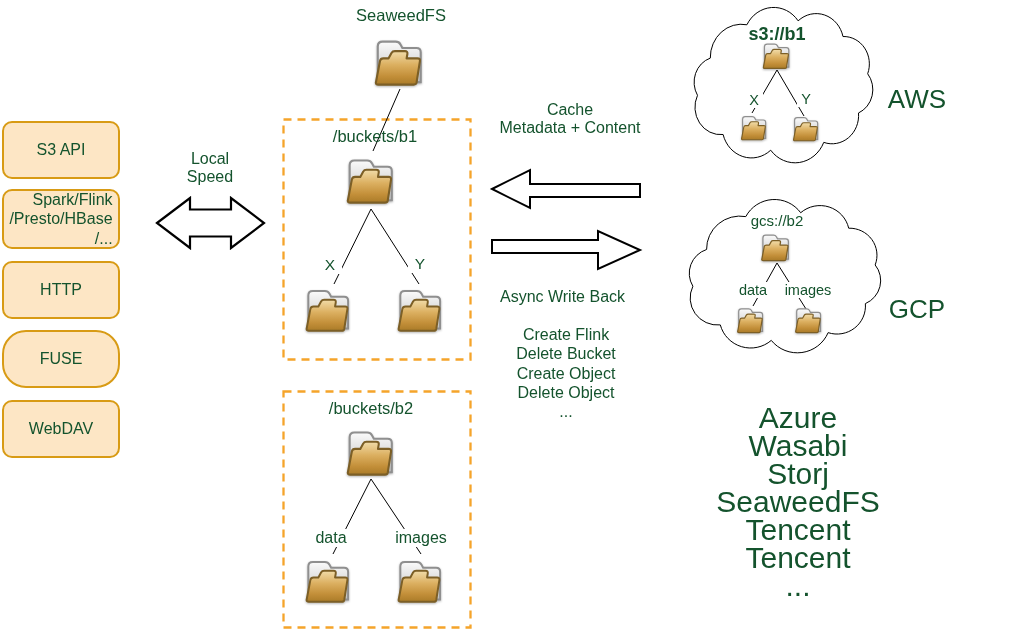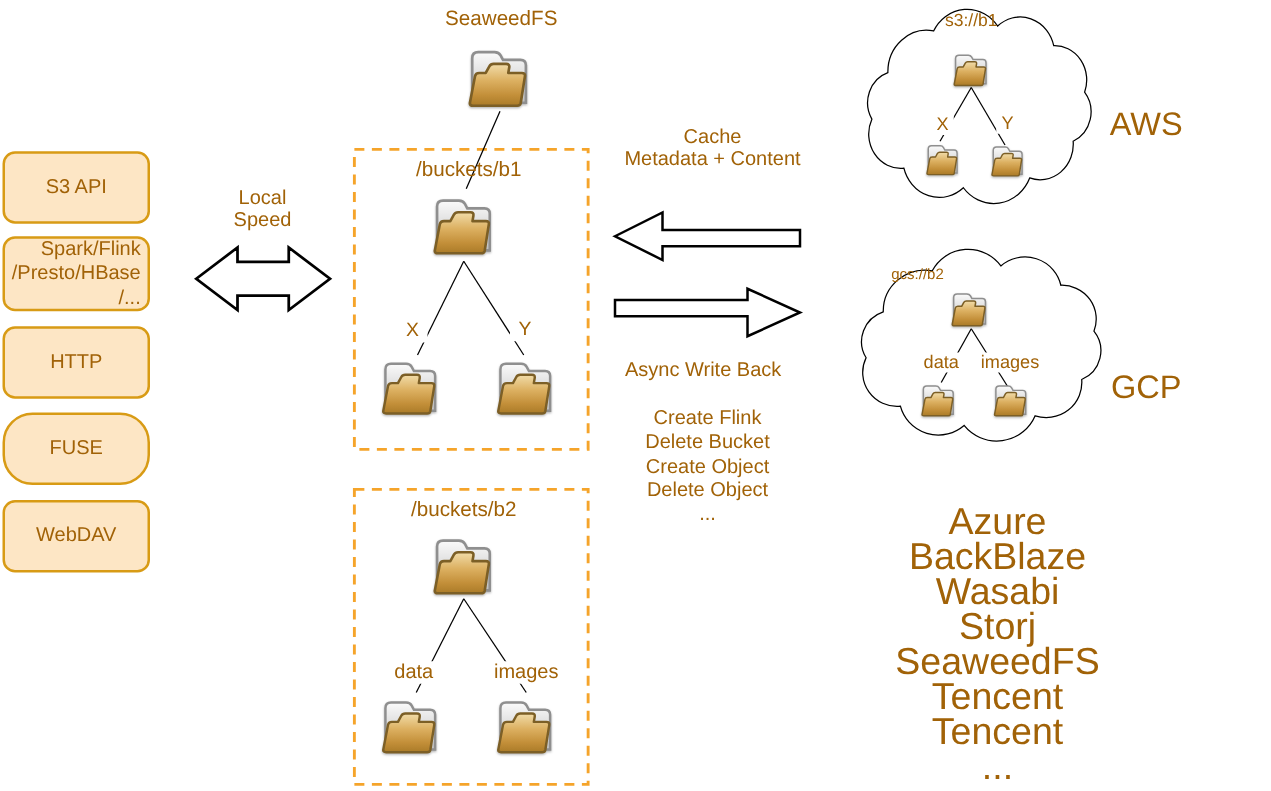--- a/index.html
+++ b/index.html
@@ -1,17 +1,17 @@
 <!DOCTYPE html>
 <html><head>
 <meta charset="utf-8">
 <style>
   html,body{margin:0;padding:0;background:#fff;}
   #container{position:relative;width:1017px;height:633px;background:#fff;
-    font-family:"Liberation Sans","DejaVu Sans",sans-serif;color:#a16207;overflow:hidden;}
+    font-family:"Liberation Sans","DejaVu Sans",sans-serif;color:#14532d;overflow:hidden;}
   #shapes{position:absolute;left:0;top:0;z-index:0;}
   .abs{position:absolute;z-index:1;}
   .api-box{background:#fde6c5;border:2px solid #d89b15;border-radius:10px;
     display:flex;align-items:center;justify-content:center;text-align:right;
     font-size:16px;line-height:1.22;white-space:pre-line;z-index:1;position:absolute;}
   .lbl{text-align:center;white-space:pre-line;}
   .treelbl{background:#fff;text-align:center;z-index:2;}
   .folder-svg{position:absolute;z-index:2;filter:drop-shadow(0 1px 1px rgba(0,0,0,0.3));}
   .ops{white-space:normal;}
   .ops div{line-height:19.3px;}
@@ -94,32 +94,31 @@
 </div>
 
 <div class="abs lbl" style="left:295px;top:127px;width:160px;font-size:16.5px;">/buckets/b1</div>
 <div class="abs lbl" style="left:291px;top:399px;width:160px;font-size:16.5px;">/buckets/b2</div>
 
 <div class="abs treelbl" style="left:318px;top:256px;width:24px;font-size:15.5px;">X</div>
 <div class="abs treelbl" style="left:408px;top:255px;width:24px;font-size:15.5px;">Y</div>
 <div class="abs treelbl" style="left:310px;top:529px;width:42px;font-size:16px;">data</div>
 <div class="abs treelbl" style="left:394px;top:529px;width:54px;font-size:16px;">images</div>
 
-<div class="abs lbl" style="left:727px;top:8px;width:100px;font-size:14px;">s3://b1</div>
-<div class="abs lbl" style="left:684px;top:212px;width:100px;font-size:12px;">gcs://b2</div>
+<div class="abs lbl" style="left:727px;top:24px;width:100px;font-size:18px;font-weight:bold;">s3://b1</div>
+<div class="abs lbl" style="left:727px;top:212px;width:100px;font-size:15px;">gcs://b2</div>
 <div class="abs treelbl" style="left:745px;top:92px;width:18px;font-size:14.5px;">X</div>
 <div class="abs treelbl" style="left:797px;top:91px;width:18px;font-size:14.5px;">Y</div>
 <div class="abs treelbl" style="left:736px;top:282px;width:34px;font-size:14.5px;">data</div>
 <div class="abs treelbl" style="left:783px;top:282px;width:50px;font-size:14.5px;">images</div>
 <div class="abs lbl" style="left:886px;top:84px;width:62px;font-size:26px;">AWS</div>
 <div class="abs lbl" style="left:888px;top:294px;width:58px;font-size:26px;">GCP</div>
 
 <div class="abs lbl providers" style="left:698px;top:404px;width:200px;font-size:30px;">
   <div>Azure</div>
-  <div>BackBlaze</div>
   <div>Wasabi</div>
   <div>Storj</div>
   <div>SeaweedFS</div>
   <div>Tencent</div>
   <div>Tencent</div>
   <div>...</div>
 </div>
 
 <svg class="folder-svg" style="left:368px;top:33px;" width="62" height="54">
       <use href="#folder-sym"></use>

